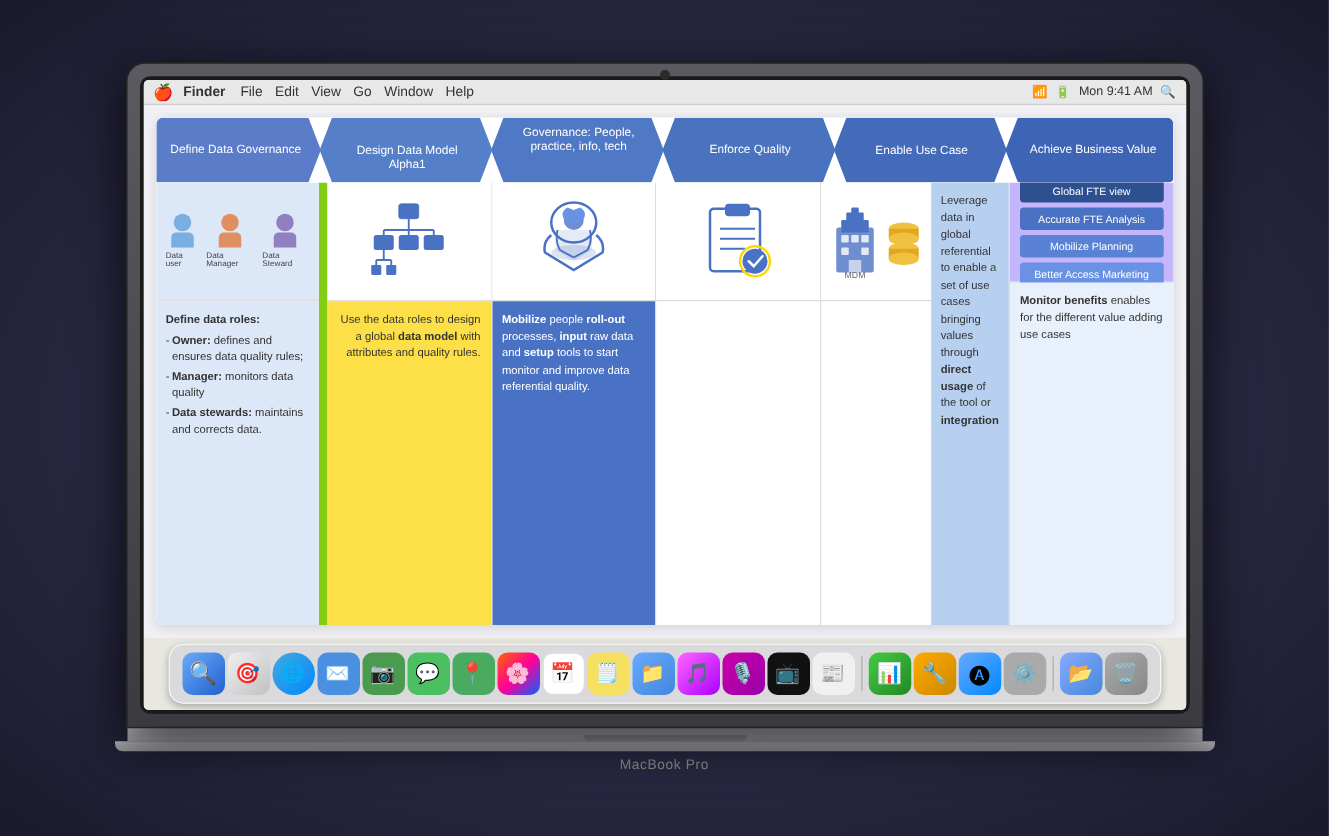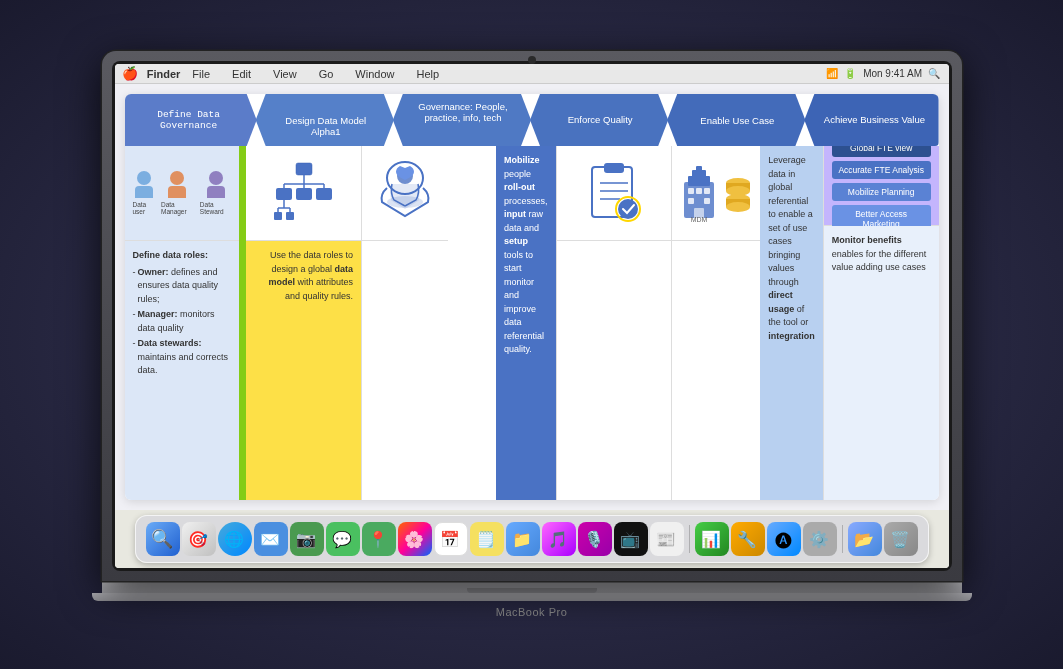--- a/index.html
+++ b/index.html
@@ -23,21 +23,21 @@
 
     <div style="position:absolute; top:5px; left:50%; transform:translateX(-50%); width:8px; height:8px; background:#2a2a2a; border-radius:50%;"></div>
 
     <div style="background:#1a1a1a; border-radius:8px; width:100%; height:100%; padding:3px;">
 
       <div style="background:#fff; width:100%; height:100%; border-radius:4px; overflow:hidden; display:flex; flex-direction:column;">
 
         <div style="background:#e8e8e8; height:20px; display:flex; align-items:center; padding:0 8px; border-bottom:1px solid #ccc; flex-shrink:0;">
           <span style="font-size:13px; margin-right:8px; color:#333;">🍎</span>
           <span style="font-size:11px; font-weight:600; color:#333; margin-right:12px;">Finder</span>
-          <div style="display:flex; gap:22px;">
+          <div style="display:flex; gap:10px;">
             <span style="font-size:11px; color:#333;">File</span>
             <span style="font-size:11px; color:#333;">Edit</span>
             <span style="font-size:11px; color:#333;">View</span>
             <span style="font-size:11px; color:#333;">Go</span>
             <span style="font-size:11px; color:#333;">Window</span>
             <span style="font-size:11px; color:#333;">Help</span>
           </div>
           <div style="margin-left:auto; display:flex; align-items:center; gap:6px;">
             <span style="font-size:10px; color:#333;">📶</span>
             <span style="font-size:10px; color:#333;">🔋</span>
@@ -45,21 +45,21 @@
             <span style="font-size:10px; color:#333;">🔍</span>
           </div>
         </div>
 
         <div style="flex:1; background:#f0f0f5; padding:10px; overflow:hidden;">
 
           <div style="background:#fff; border-radius:6px; box-shadow:0 2px 10px rgba(0,0,0,0.12); height:100%; display:flex; flex-direction:column; overflow:hidden;">
 
             <div style="display:flex; height:52px; flex-shrink:0; overflow:hidden;">
 
-              <div style="flex:1; position:relative; background:#5b7cc9; display:flex; align-items:center; justify-content:center; text-align:center; color:white; font-size:9.5px; font-weight:500; padding:4px 12px 4px 8px; line-height:1.2; z-index:6; clip-path:polygon(0 0, calc(100% - 10px) 0, 100% 50%, calc(100% - 10px) 100%, 0 100%);font-family:Liberation Mono, monospace;">
+              <div style="flex:1; position:relative; background:#5b7cc9; display:flex; align-items:center; justify-content:center; text-align:center; color:white; font-size:9.5px; font-weight:500; padding:4px 12px 4px 8px; line-height:1.2; z-index:6; clip-path:polygon(0 0, calc(100% - 10px) 0, 100% 50%, calc(100% - 10px) 100%, 0 100%);">
                 <span>Define Data Governance</span>
               </div>
 
               <div style="flex:1; position:relative; background:#5580c9; display:flex; align-items:center; justify-content:center; text-align:center; color:white; font-size:9.5px; font-weight:500; padding:16px 12px 4px 14px; line-height:1.2; z-index:5; clip-path:polygon(10px 0, calc(100% - 10px) 0, 100% 50%, calc(100% - 10px) 100%, 10px 100%, 0 50%); margin-left:-1px;">
                 <span>Design Data Model Alpha1</span>
               </div>
 
               <div style="flex:1; position:relative; background:#4f79c4; display:flex; align-items:center; justify-content:center; text-align:center; color:white; font-size:9.5px; font-weight:500; padding:4px 12px 20px 14px; line-height:1.2; z-index:4; clip-path:polygon(10px 0, calc(100% - 10px) 0, 100% 50%, calc(100% - 10px) 100%, 10px 100%, 0 50%); margin-left:-1px;">
                 <span>Governance: People, practice, info, tech</span>
               </div>
@@ -140,21 +140,21 @@
                     <line x1="21" y1="50" x2="21" y2="54" stroke="#4a72c4" stroke-width="1.5"></line>
                     <rect x="5" y="54" width="8" height="8" rx="1" fill="#4a72c4"></rect>
                     <rect x="17" y="54" width="8" height="8" rx="1" fill="#4a72c4"></rect>
                   </svg>
                 </div>
                 <div style="flex:1; padding:8px; font-size:9px; line-height:1.5; color:#333; background:#fde047; overflow:hidden;text-align:right;">
                   <span>Use the data roles to design a global <b>data model</b> with attributes and quality rules.</span>
                 </div>
               </div>
 
-              <div style="flex:1; border-right:1px solid #ddd; display:flex; flex-direction:row;gap:48px;">
+              <div style="flex:1; border-right:1px solid #ddd; display:flex; flex-direction:column;">
                 <div style="height:95px; border-bottom:1px solid #ddd; background:#fff; display:flex; align-items:center; justify-content:center; padding:8px;">
 
                   <svg width="70" height="70" viewBox="0 0 70 70">
                     <ellipse cx="35" cy="20" rx="18" ry="16" fill="none" stroke="#4a72c4" stroke-width="2"></ellipse>
                     <path d="M22 26 Q20 35 22 42 L35 50 L48 42 Q50 35 48 26" fill="#4a72c4" opacity="0.15" stroke="#4a72c4" stroke-width="1.5"></path>
                     <path d="M17 30 Q10 36 12 44 L35 58 L58 44 Q60 36 53 30" fill="none" stroke="#4a72c4" stroke-width="2"></path>
                     <path d="M22 26 Q20 35 24 42 L35 48" fill="none" stroke="#4a72c4" stroke-width="1.5"></path>
                     <path d="M48 26 Q50 35 46 42 L35 48" fill="none" stroke="#4a72c4" stroke-width="1.5"></path>
                     <circle cx="35" cy="18" r="8" fill="#4a72c4" opacity="0.8"></circle>
                     <path d="M26 14 Q26 10 30 8 L35 10 L40 8 Q44 10 44 14 Q44 18 35 22 Q26 18 26 14Z" fill="#6a92e4"></path>

